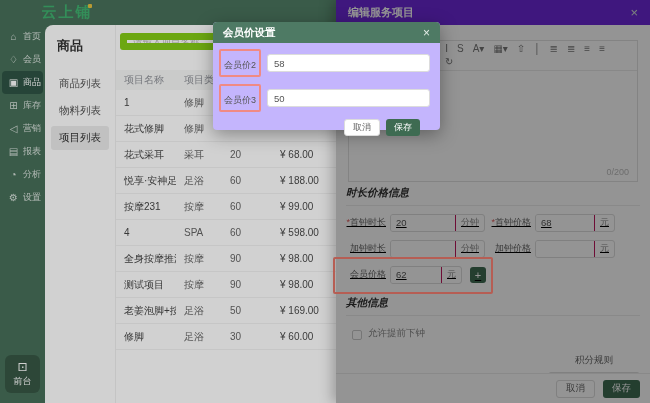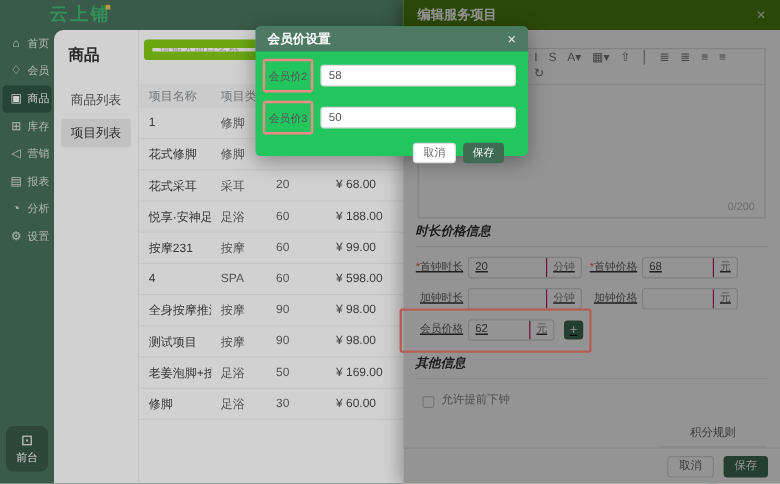--- a/index.html
+++ b/index.html
@@ -46,21 +46,21 @@
   .tbody-row { height:26px; border-bottom:1px solid #f2f2f2; color:#666; }
   .tbody-row .c-name { color:#454545; }
   .tbody-row .c-price { color:#4a4a4a; }
   
   .dim-left  { position:absolute; inset:0; background:rgba(0,0,0,.18); z-index:10; }
   .dim-drawer{ position:absolute; top:0; right:0; width:314px; height:403px;
                background:rgba(0,0,0,.42); z-index:30; }
   
   .drawer { position:absolute; top:0; right:0; width:314px; height:403px;
             background:#fff; z-index:20; box-shadow:-4px 0 12px rgba(0,0,0,.25); }
-  .drawer-header { height:25px; background:#4d7c0f; display:flex; align-items:center;
+  .drawer-header { height:25px; background:#6d28d9; display:flex; align-items:center;
                    padding:0 12px; color:#fff; font-size:11px; font-weight:bold; }
   .drawer-close { margin-left:auto; color:#d4e2da; font-size:13px; font-weight:normal; cursor:pointer; }
   .editor { position:absolute; left:12px; top:40px; width:290px; height:142px;
             border:1px solid #e2e2e2; }
   .toolbar { border-bottom:1px solid #ebebeb; padding:2px 4px 1px 4px; }
   .tb-row1 { display:flex; gap:9px; padding-left:76px; color:#777; font-size:10px; height:13px; }
   .tb-row1 span { cursor:pointer; }
   .tb-row2 { padding-left:92px; color:#777; font-size:10px; height:13px; }
   .editor-count { position:absolute; right:8px; bottom:4px; font-size:9px; color:#bdbdbd; }
   .drawer-body { position:absolute; top:186px; left:0; right:0; padding:0 10px; }
@@ -101,21 +101,21 @@
   .chev { margin-left:auto; color:#bbb; font-size:8px; }
   .drawer-footer { position:absolute; bottom:0; left:0; right:0; height:30px;
                    border-top:1px solid #ececec; display:flex; align-items:center;
                    justify-content:flex-end; gap:8px; padding-right:10px; background:#fff; }
   .btn { height:18px; padding:0 9px; border-radius:3px; font-size:9.5px;
          display:flex; align-items:center; cursor:pointer; }
   .btn-plain { border:1px solid #dcdcdc; color:#666; background:#fff; }
   .btn-green { background:#3e6b52; color:#fff; }
   
   .modal { position:absolute; left:213px; top:22px; width:227px; height:108px;
-           background:#22c55e; border-radius:4px; z-index:40;
+           background:#c4b5fd; border-radius:4px; z-index:40;
            box-shadow:0 5px 18px rgba(0,0,0,.35); }
   .modal-header { height:21px; background:#4e7a64; border-radius:4px 4px 0 0;
                   display:flex; align-items:center; padding:0 10px;
                   color:#fff; font-size:10.5px; font-weight:bold; }
   .modal-close { margin-left:auto; color:#e4ede7; font-size:12px; font-weight:normal; cursor:pointer; }
   .modal-body { padding:6px 10px 0 6px; }
   .mrow { display:flex; align-items:center; margin-bottom:7px; }
   .mlabel-box { border:2px solid #f08a84; border-radius:2px; padding:3px 3px; margin-right:6px; }
   .mlabel { font-size:9px; color:#555; white-space:nowrap; }
   .mrow input { flex:1; height:18px; border:1px solid #dcdcdc; border-radius:3px;
@@ -180,20 +180,21 @@
   <span>前台</span>
 </div>
 
 <div class="card">
   <div class="submenu">
     <div class="submenu-title">商品</div>
     <div>
 
         <div class="submenu-item">商品列表</div>
 
+        <div class="submenu-item">物料列表</div>
 
         <div class="submenu-item active">项目列表</div>
       </div>
   </div>
   <div class="table-area">
     <input class="search-input" type="text" placeholder="请输入项目名称" style="">
     <div class="ptable">
       <div class="trow thead">
         <div>项目名称</div>
         <div>项目类型</div>

